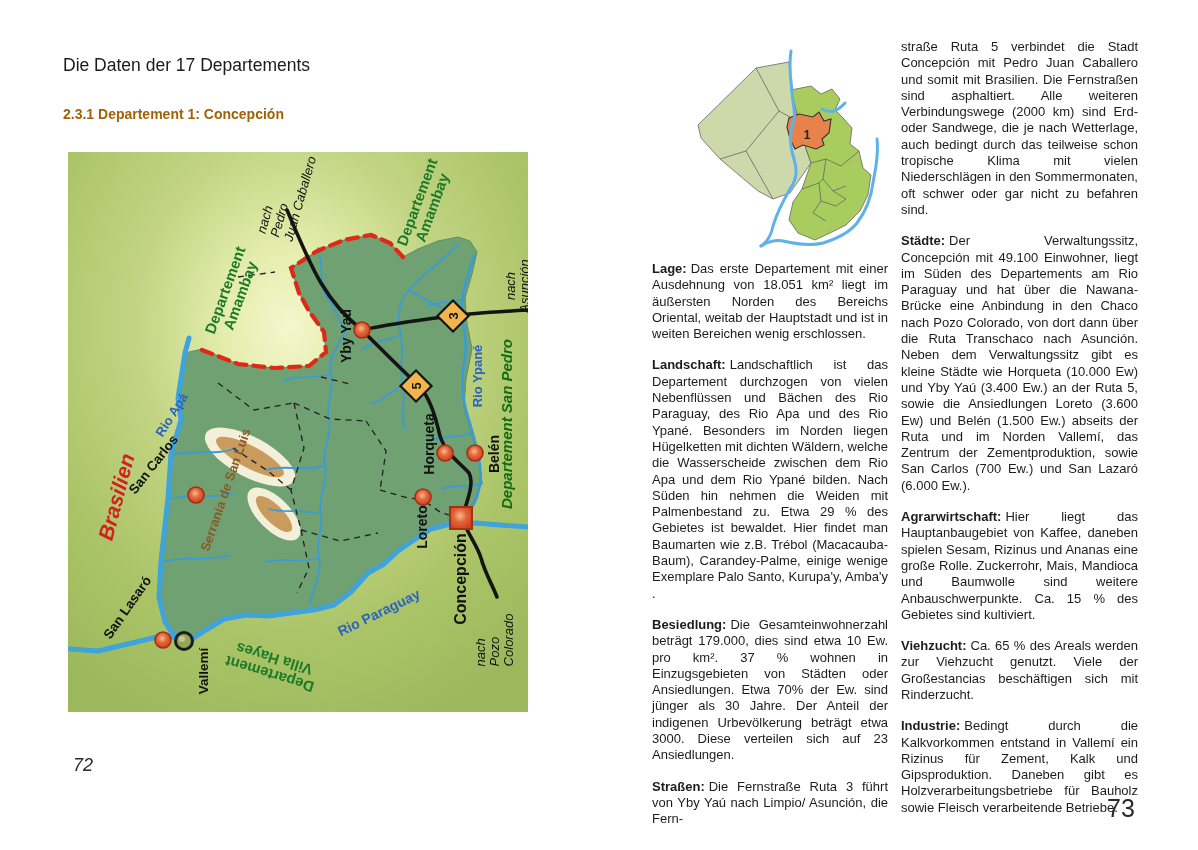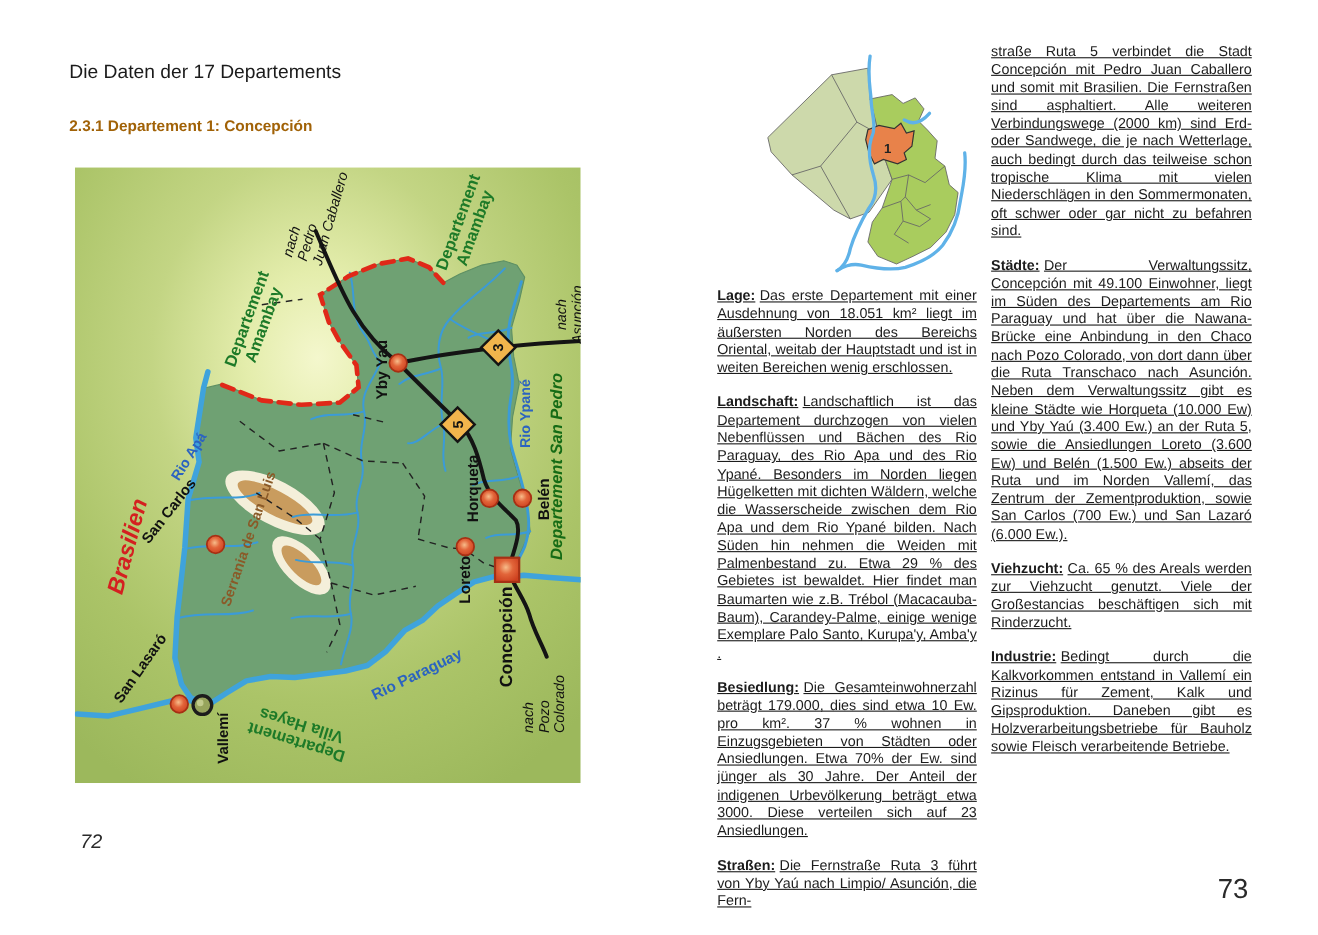--- a/index.html
+++ b/index.html
@@ -5,21 +5,21 @@
   html,body{margin:0;padding:0;background:#ffffff;}
   .page{position:relative;width:1198px;height:850px;background:#ffffff;overflow:hidden;
         font-family:"Liberation Sans",sans-serif;color:#1c1c1c;}
   .h1{position:absolute;left:63px;top:55px;font-size:17.5px;font-weight:normal;color:#1b1b1b;}
   .h2{position:absolute;left:63px;top:106px;font-size:14px;font-weight:bold;color:#a16207;}
   .pagenum{position:absolute;font-size:18px;color:#2a2a2a;}
   .map{position:absolute;left:68px;top:152px;width:460px;height:560px;overflow:hidden;}
   .map svg{position:absolute;left:0;top:0;}
   .mlbl{position:absolute;white-space:pre-line;line-height:1.08;font-weight:bold;color:#111;
         text-align:center;pointer-events:none;}
-  .col{position:absolute;font-size:13px;line-height:16.3px;text-align:justify;text-decoration:underline;}
+  .col{position:absolute;font-size:13px;line-height:16.3px;text-align:justify;}
   .para{margin:0 0 15px 0;}
   .plabel{margin-right:4px;}
   .plabel:empty{margin-right:0;}
   .locator{position:absolute;left:662px;top:32px;}
 </style>
 </head>
 <body>
 
 <div class="page">
 
@@ -198,20 +198,21 @@
   <div class="col" style="left:652px;top:261px;width:236px;">
     <p class="para"><b class="plabel">Lage:</b><span>Das erste Departement mit einer Ausdehnung von 18.051 km² liegt im äußersten Norden des Bereichs Oriental, weitab der Hauptstadt und ist in weiten Bereichen wenig erschlossen.</span></p>
     <p class="para"><b class="plabel">Landschaft:</b><span>Landschaftlich ist das Departement durchzogen von vielen Nebenflüssen und Bächen des Rio Paraguay, des Rio Apa und des Rio Ypané. Besonders im Norden liegen Hügelketten mit dichten Wäldern, welche die Wasserscheide zwischen dem Rio Apa und dem Rio Ypané bilden. Nach Süden hin nehmen die Weiden mit Palmenbestand zu. Etwa 29 % des Gebietes ist bewaldet. Hier findet man Baumarten wie z.B. Trébol (Macacauba-Baum), Carandey-Palme, einige wenige Exemplare Palo Santo, Kurupa'y, Amba'y .</span></p>
     <p class="para"><b class="plabel">Besiedlung:</b><span>Die Gesamteinwohnerzahl beträgt 179.000, dies sind etwa 10 Ew. pro km². 37 % wohnen in Einzugsgebieten von Städten oder Ansiedlungen. Etwa 70% der Ew. sind jünger als 30 Jahre. Der Anteil der indigenen Urbevölkerung beträgt etwa 3000. Diese verteilen sich auf 23 Ansiedlungen.</span></p>
     <p class="para"><b class="plabel">Straßen:</b><span>Die Fernstraße Ruta 3 führt von Yby Yaú nach Limpio/ Asunción, die Fern-</span></p>
   </div>
 
   <div class="col" style="left:901px;top:39px;width:237px;">
     <p class="para"><b class="plabel"></b><span>straße Ruta 5 verbindet die Stadt Concepción mit Pedro Juan Caballero und somit mit Brasilien. Die Fernstraßen sind asphaltiert. Alle weiteren Verbindungswege (2000 km) sind Erd- oder Sandwege, die je nach Wetterlage, auch bedingt durch das teilweise schon tropische Klima mit vielen Niederschlägen in den Sommermonaten, oft schwer oder gar nicht zu befahren sind.</span></p>
     <p class="para"><b class="plabel">Städte:</b><span>Der Verwaltungssitz, Concepción mit 49.100 Einwohner, liegt im Süden des Departements am Rio Paraguay und hat über die Nawana-Brücke eine Anbindung in den Chaco nach Pozo Colorado, von dort dann über die Ruta Transchaco nach Asunción. Neben dem Verwaltungssitz gibt es kleine Städte wie Horqueta (10.000 Ew) und Yby Yaú (3.400 Ew.) an der Ruta 5, sowie die Ansiedlungen Loreto (3.600 Ew) und Belén (1.500 Ew.) abseits der Ruta und im Norden Vallemí, das Zentrum der Zementproduktion, sowie San Carlos (700 Ew.) und San Lazaró (6.000 Ew.).</span></p>
+    <p class="para"><b class="plabel">Agrarwirtschaft:</b><span>Hier liegt das Hauptanbaugebiet von Kaffee, daneben spielen Sesam, Rizinus und Ananas eine große Rolle. Zuckerrohr, Mais, Mandioca und Baumwolle sind weitere Anbauschwerpunkte. Ca. 15 % des Gebietes sind kultiviert.</span></p>
     <p class="para"><b class="plabel">Viehzucht:</b><span>Ca. 65 % des Areals werden zur Viehzucht genutzt. Viele der Großestancias beschäftigen sich mit Rinderzucht.</span></p>
     <p class="para"><b class="plabel">Industrie:</b><span>Bedingt durch die Kalkvorkommen entstand in Vallemí ein Rizinus für Zement, Kalk und Gipsproduktion. Daneben gibt es Holzverarbeitungsbetriebe für Bauholz sowie Fleisch verarbeitende Betriebe.</span></p>
   </div>
 
   <div class="pagenum" style="left:73px;top:755px;font-style:italic;">72</div>
   <div class="pagenum" style="left:1107px;top:750px;font-size:25px;margin-top:44px;">73</div>
 
 </div>
 
 </body></html>

